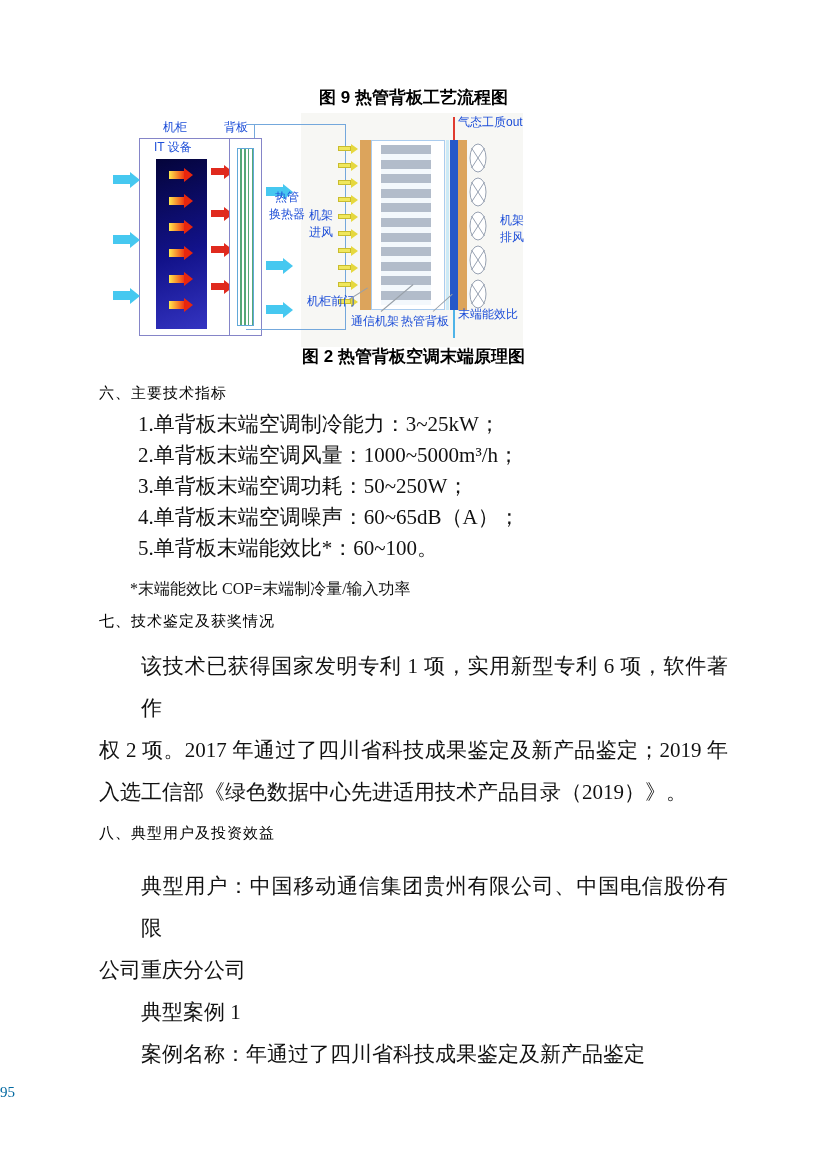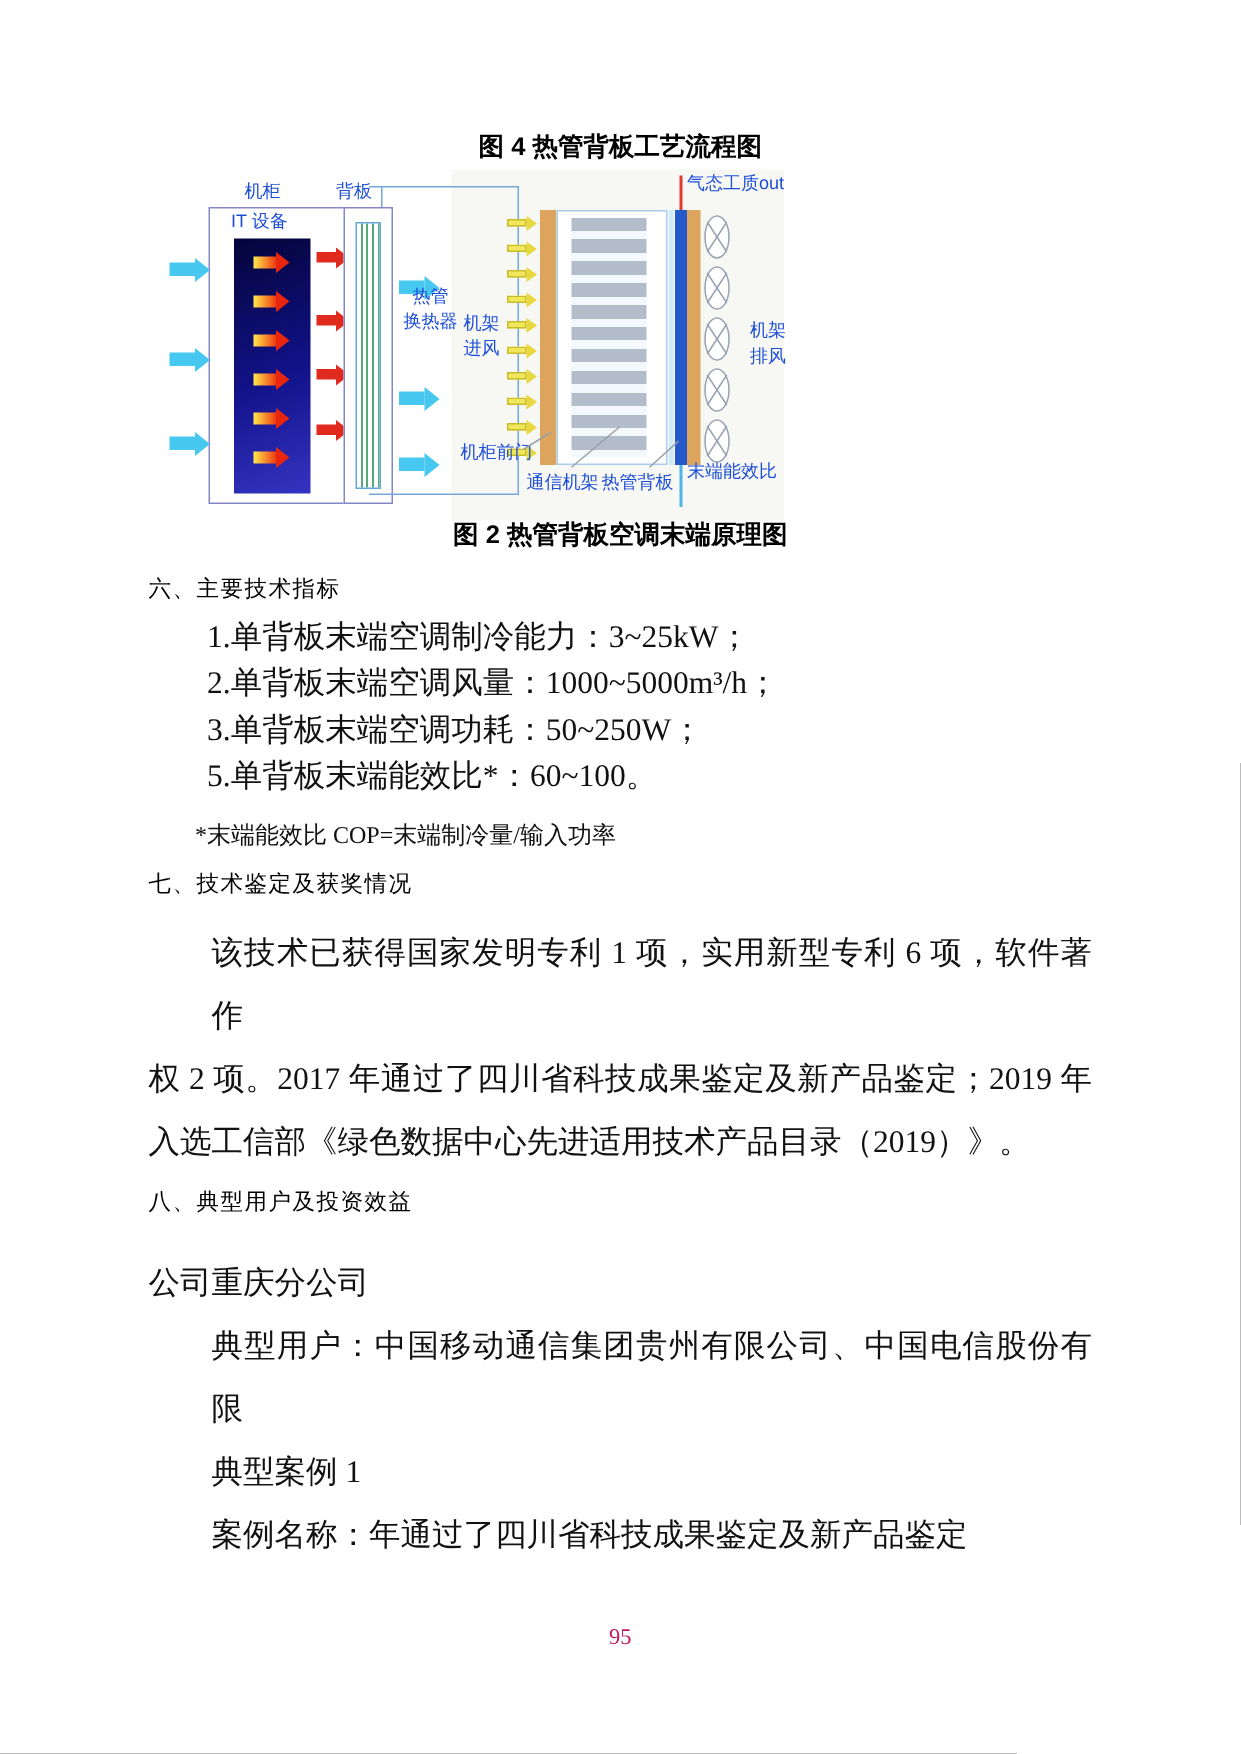--- a/index.html
+++ b/index.html
@@ -53,30 +53,30 @@
   .h7 { margin-top:10px; }
   .h8 { margin-top:8px; }
   .item { font-size:21px; line-height:24px; margin-top:7px; padding-left:39px; }
   .footnote { font-size:16px; line-height:20px; margin-top:19px; margin-left:31px; }
   .para { margin-top:12px; }
   .para8 { margin-top:20px; }
   .pline { font-size:21px; line-height:42px; }
   .indent { padding-left:42px; }
   .just { text-align:justify; text-align-last:justify; }
   .pagenum {
-    position:absolute; left:0; right:0; top:1084px; text-align:center;
-    font-size:15px; color:#be185d;
+    position:absolute; left:0; right:0; top:1084px; 
+    font-size:15px; color:#0369a1;
   }
 </style>
 </head>
 <body>
 
 <div class="page">
 
-  <div class="caption cap1">图 4 热管背板工艺流程图</div>
+  <div class="caption cap1">图 9 热管背板工艺流程图</div>
 
   <div class="figure">
     <div class="rightbg"></div>
 
     <div class="dlabel" style="left:52px;top:7px">机柜</div>
     <div class="dlabel" style="left:113px;top:7px">背板</div>
 
     <div class="box" style="left:28px;top:25px;width:102px;height:198px"></div>
     <div class="dlabel" style="left:43px;top:27px">IT 设备</div>
     <div class="itrect" style="left:45px;top:46px;width:51px;height:170px"></div>
@@ -177,33 +177,34 @@
     <div class="conn" style="left:322px;top:198px;width:26px;transform:rotate(-42deg)"></div>
   </div>
 
   <div class="caption">图 2 热管背板空调末端原理图</div>
 
   <div class="content">
     <div class="h h6">六、主要技术指标</div>
     <div class="item">1.单背板末端空调制冷能力：3~25kW；</div>
     <div class="item">2.单背板末端空调风量：1000~5000m³/h；</div>
     <div class="item">3.单背板末端空调功耗：50~250W；</div>
+    <div class="item">4.单背板末端空调噪声：60~65dB（A）；</div>
     <div class="item">5.单背板末端能效比*：60~100。</div>
     <div class="footnote">*末端能效比 COP=末端制冷量/输入功率</div>
 
     <div class="h h7">七、技术鉴定及获奖情况</div>
     <div class="para">
       <div class="pline indent just">该技术已获得国家发明专利 1 项，实用新型专利 6 项，软件著作</div>
       <div class="pline just">权 2 项。2017 年通过了四川省科技成果鉴定及新产品鉴定；2019 年</div>
       <div class="pline">入选工信部《绿色数据中心先进适用技术产品目录（2019）》。</div>
     </div>
 
     <div class="h h8">八、典型用户及投资效益</div>
     <div class="para para8">
+      <div class="pline indent just">典型用户：中国移动通信集团贵州有限公司、中国电信股份有限</div>
       <div class="pline">公司重庆分公司</div>
-      <div class="pline indent just">典型用户：中国移动通信集团贵州有限公司、中国电信股份有限</div>
       <div class="pline indent">典型案例 1</div>
       <div class="pline indent">案例名称：年通过了四川省科技成果鉴定及新产品鉴定</div>
     </div>
   </div>
 
   <div class="pagenum">95</div>
 </div>
 
 </body></html>

